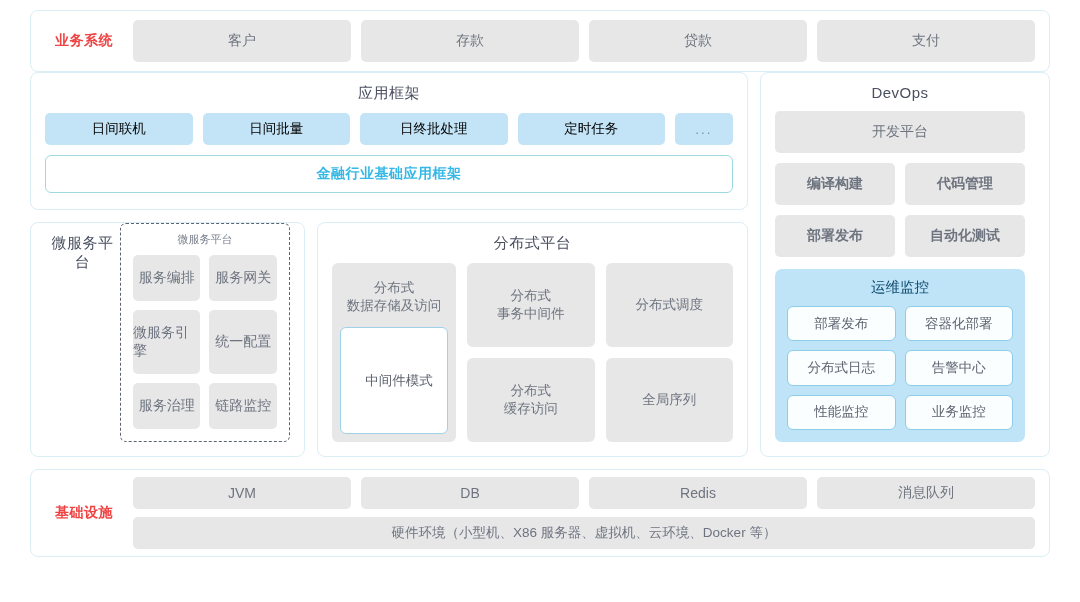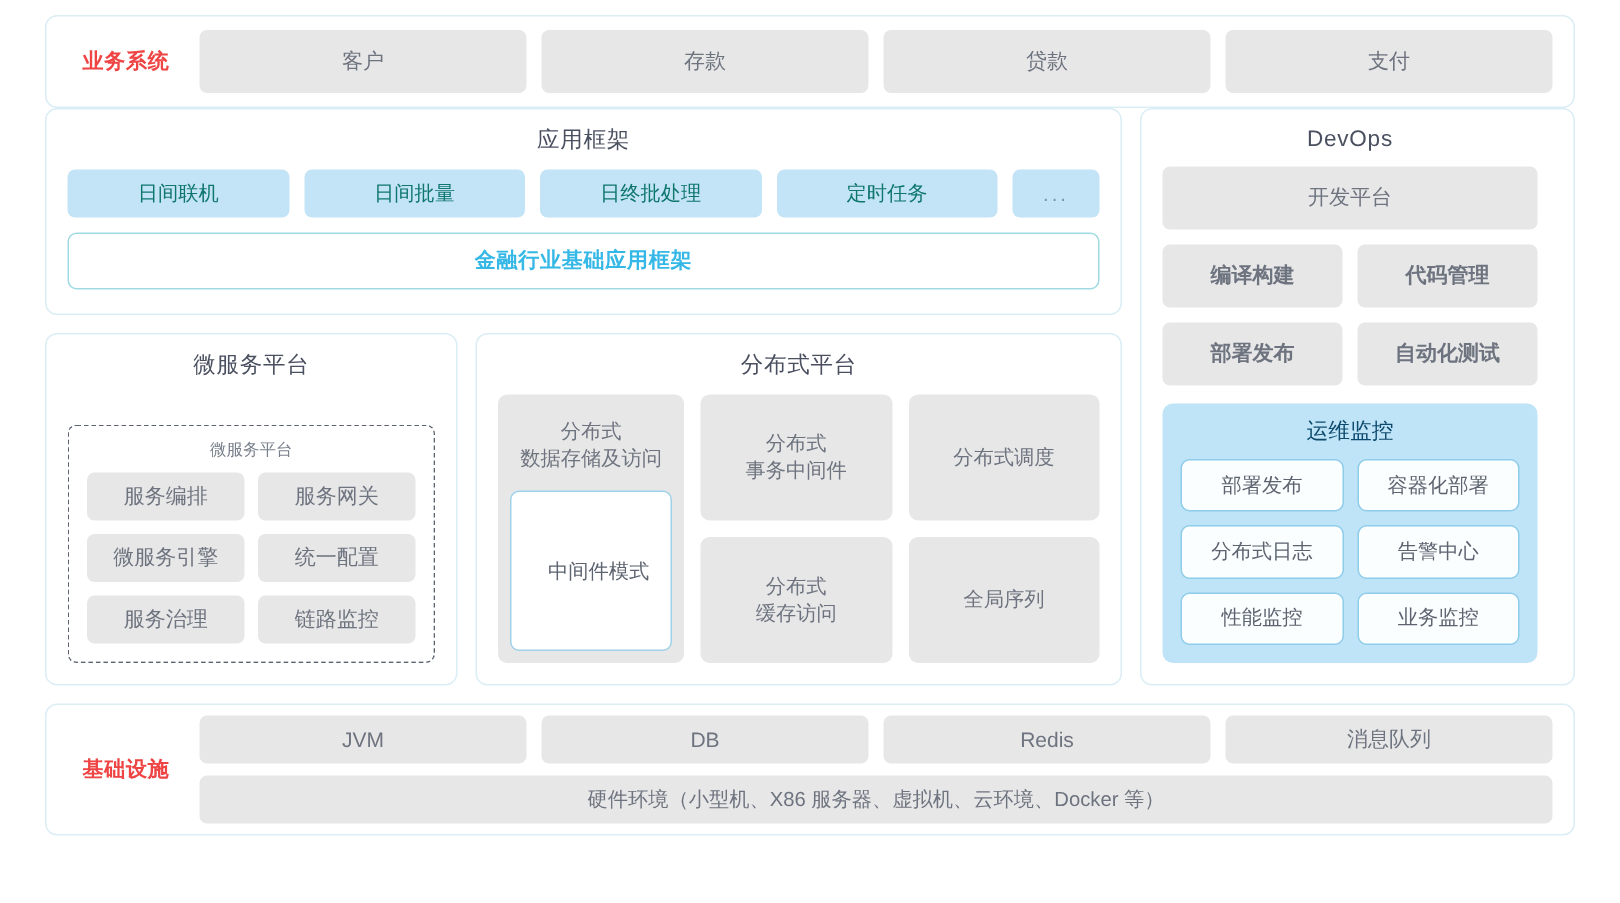--- a/index.html
+++ b/index.html
@@ -63,39 +63,39 @@
   }
 
   
   .app-fw { height: 138px; padding: 0 14px 12px 14px; }
   .fw-chips { display: flex; gap: 10px; }
   .chip-blue {
     background: #c2e4f6;
     border-radius: 5px;
     height: 32px;
     display: flex; align-items: center; justify-content: center;
-    font-size: 13.5px; color: #0f766e;
+    font-size: 13.5px; color: #000000;
     flex: 1 1 0;
   }
   .chip-blue.small { flex: 0 0 58px; color: #7b93a5; letter-spacing: 2px; }
   .fw-banner {
     margin-top: 10px;
     height: 38px;
     border: 1px solid #9fd9e2;
     border-radius: 6px;
     background: #ffffff;
     display: flex; align-items: center; justify-content: center;
     font-size: 14px; font-weight: 700;
     color: #36b8e6;
     letter-spacing: .5px;
   }
 
   
   .plat-row { display: flex; gap: 12px; flex: 1 1 auto; min-height: 0; }
-  .micro-panel { flex: 0 0 275px; display: flex; flex-direction: column; padding: 0 14px 14px 14px; gap: 20px; }
+  .micro-panel { flex: 0 0 275px; display: flex; flex-direction: row; padding: 0 14px 14px 14px; }
   .dist-panel  { flex: 1 1 auto;  display: flex; flex-direction: column; padding: 0 14px 14px 14px; }
 
   .dashed-box {
     flex: 1 1 auto;
     border: 1px dashed #5b6270;
     border-radius: 6px;
     padding: 8px 12px 12px 12px;
     display: flex; flex-direction: column;
   }
   .dashed-title {

